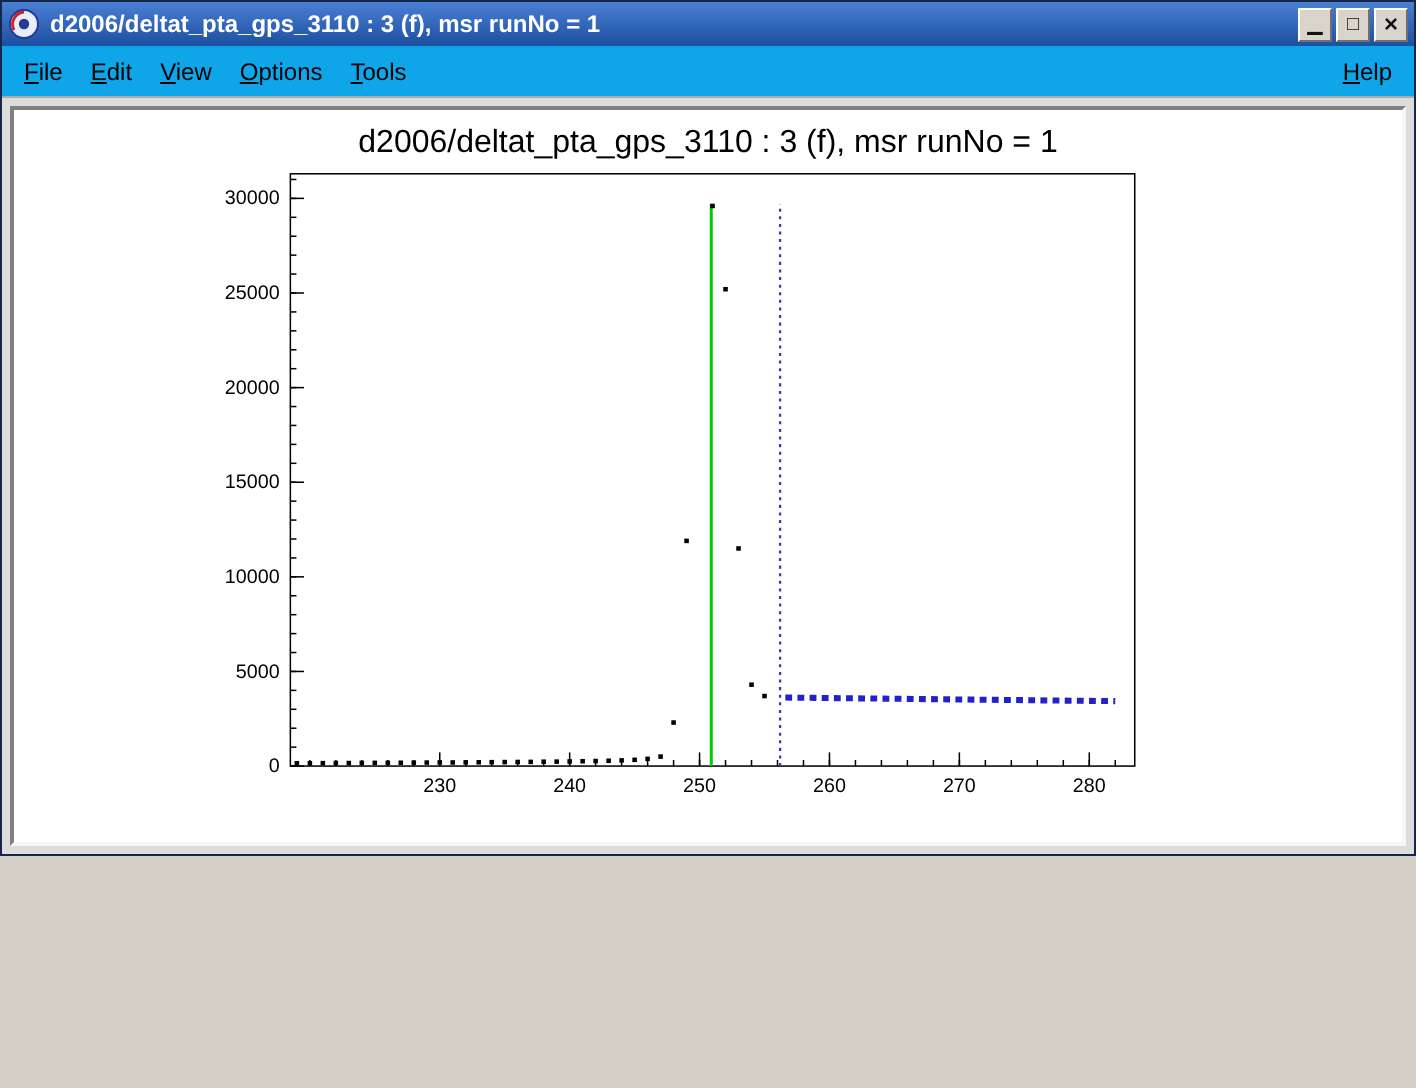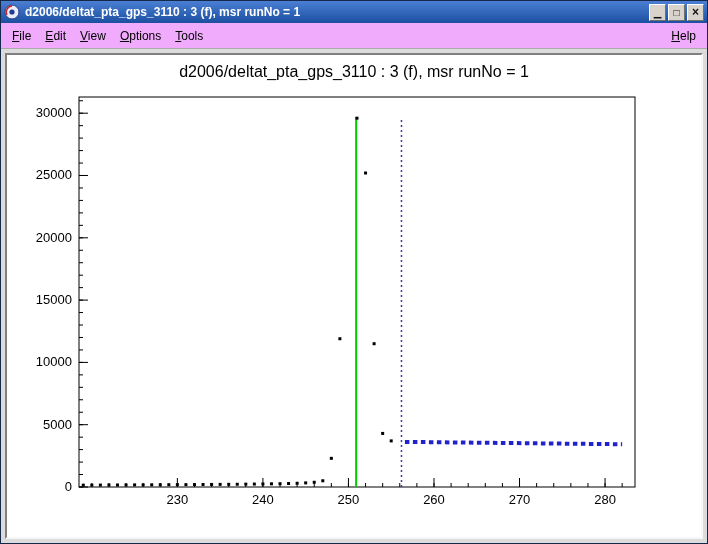--- a/index.html
+++ b/index.html
@@ -1,20 +1,20 @@
 <!DOCTYPE html>
 <html><head>
 <meta charset="utf-8">
 <style>
   * { margin: 0; padding: 0; box-sizing: border-box; }
   html, body { width: 708px; height: 544px; overflow: hidden; }
   body { font-family: "Liberation Sans", sans-serif; background: #d4d0c8; }
 
   .window {
-    width: 708px; height: 544px;
+    width: 708px; height: 428px;
     border: 1px solid #16284a;
     display: flex; flex-direction: column;
     background: #dcdcdc;
   }
 
   
   .titlebar {
     height: 22px; flex: 0 0 22px;
     background: linear-gradient(#4a7fd4, #1c4fa0);
     display: flex; align-items: center;
@@ -31,21 +31,21 @@
     font-size: 10px; line-height: 15px; text-align: center;
     background: #d8d4cc; color: #111;
     border: 1px solid; border-color: #ffffff #6f6f6f #6f6f6f #ffffff;
     font-family: "Liberation Sans", sans-serif; cursor: default;
   }
   .winbtn.close { font-weight: bold; font-size: 12px; }
 
   
   .menubar {
     height: 26px; flex: 0 0 26px;
-    background: #f0abfc;
+    background: #0ea5e9;
     border-bottom: 1px solid #aaaaaa;
     display: flex; align-items: center;
     padding: 0 4px;
     font-size: 12px; color: #000;
   }
   .menu-item { padding: 4px 7px; cursor: default; }
   .spacer { flex: 1; }
 
   
   .canvas-wrap { flex: 1; padding: 4px; background: #dcdcdc; }

